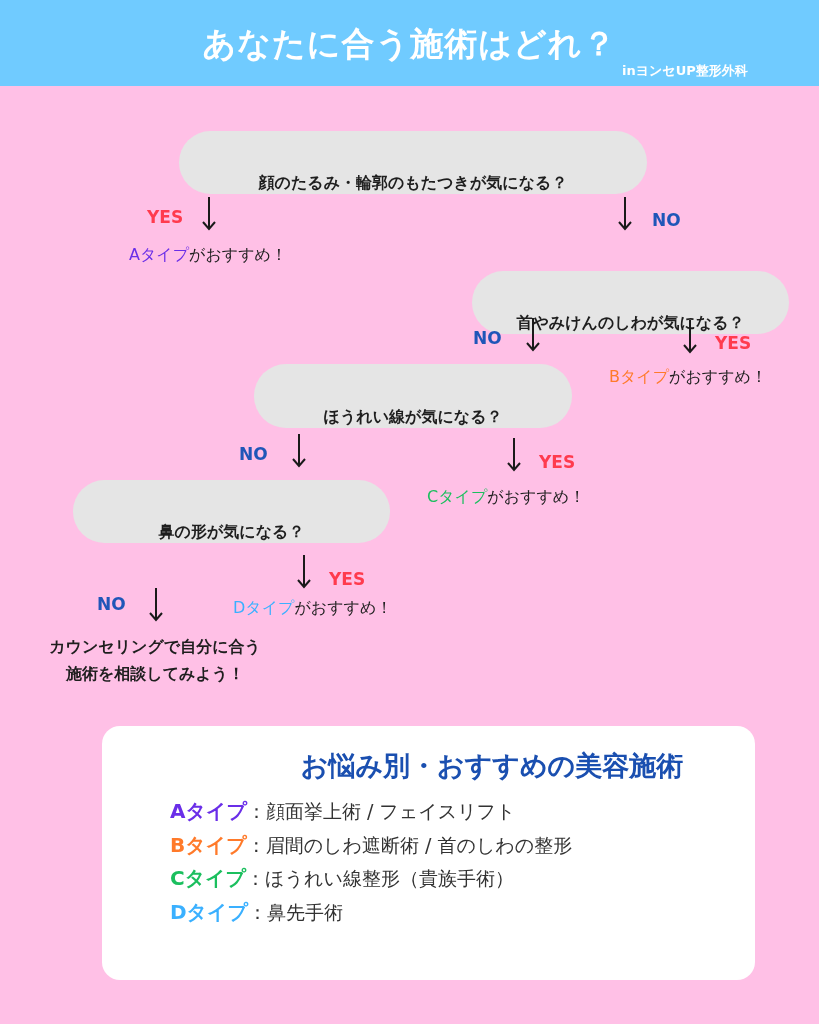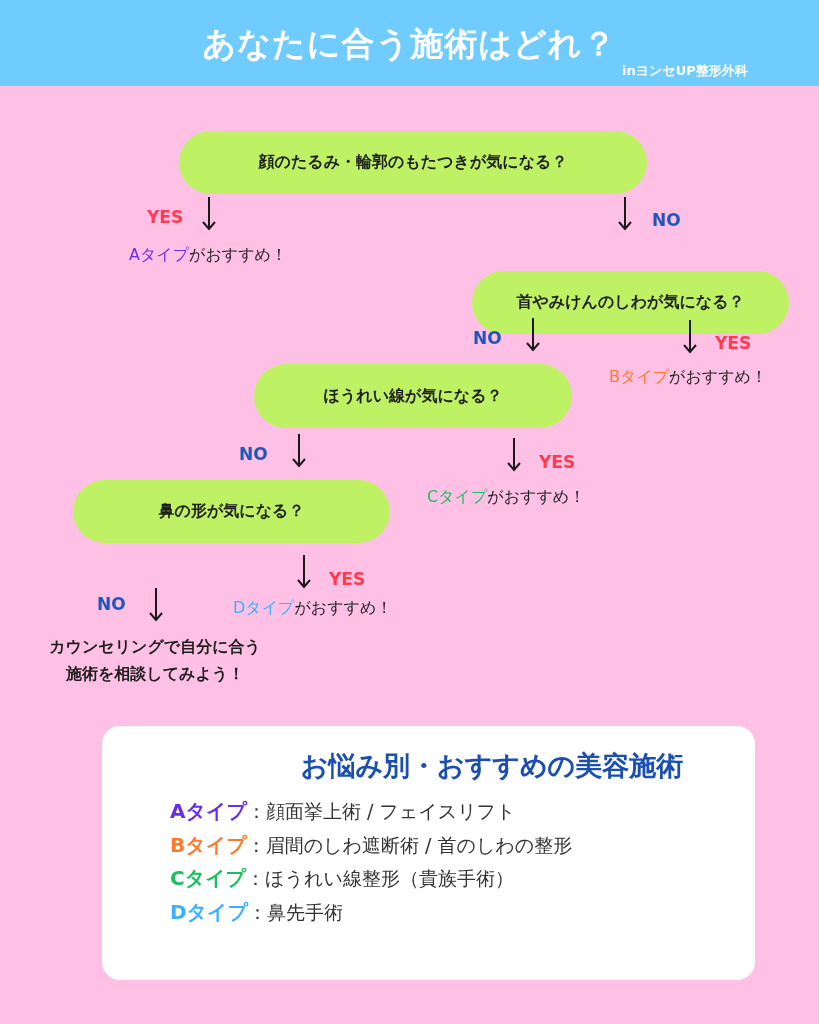--- a/index.html
+++ b/index.html
@@ -15,22 +15,22 @@
   }
   .header .title {
     position:absolute; left:0; width:819px; top:22px; text-align:center;
     color:#ffffff; font-size:33px; font-weight:bold; letter-spacing:1px;
   }
   .header .sub {
     position:absolute; left:622px; top:62px;
     color:#ffffff; font-size:13px; font-weight:bold;
   }
   .qbox {
-    position:absolute; background:#bef264; border-radius:32px;
-    display:flex; align-items:center; justify-content:center;
+    position:absolute; background:#e5e5e5; border-radius:32px;
+    display:flex; align-items:flex-end; justify-content:center;
     font-size:16px; font-weight:bold; color:#1e1e1e;
   }
   .arrow {
     position:absolute; width:14px; height:34px;
   }
   .arrow svg { display:block; }
   .lbl {
     position:absolute; font-size:17px; font-weight:bold;
   }
   .yes { color:#ff3b4e; }

